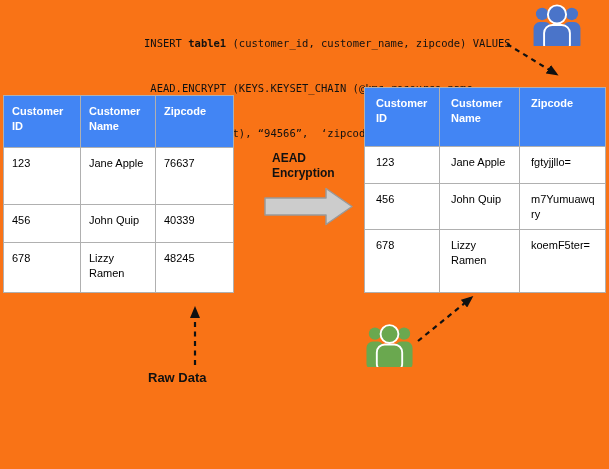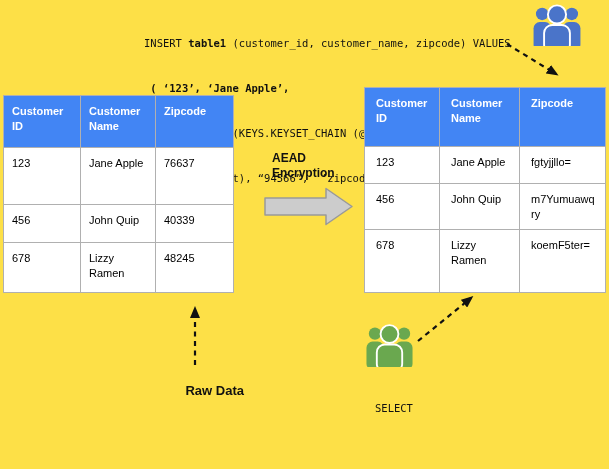--- a/index.html
+++ b/index.html
@@ -1,18 +1,18 @@
 <!DOCTYPE html>
 <html><head>
 <meta charset="utf-8">
 <style>
   html, body { margin:0; padding:0; background:#ffffff; }
   #canvas {
     position:relative; width:609px; height:469px; overflow:hidden;
-    background:#fde047; font-family:"Liberation Sans", sans-serif; color:#000;
+    background:#f97316; font-family:"Liberation Sans", sans-serif; color:#000;
   }
   .abs { position:absolute; }
 
   
   .code {
     position:absolute;
     font-family:"DejaVu Sans Mono", "Liberation Mono", monospace;
     font-size:10.5px; line-height:15px; white-space:pre; color:#111;
   }
   .code .b { font-weight:bold; }
@@ -43,41 +43,40 @@
   #right-table tr.r0  { height:37px; }
   #right-table tr.r1  { height:46px; }
   #right-table tr.r2  { height:63px; }
 
   
   .aead-label {
     left:272px; top:151px; width:76px;
     font-weight:bold; font-size:12px; line-height:15px; color:#111;
   }
   .rawdata-label {
-    left:148px; top:370px; width:96px; text-align:right;
-    font-weight:bold; font-size:13px; color:#111;margin-top:13px;
+    left:148px; top:370px; width:96px; text-align:left;
+    font-weight:bold; font-size:13px; color:#111;
   }
   svg { display:block; }
 </style>
 </head>
 <body>
 
 <div id="canvas">
 
   <svg width="0" height="0" class="abs" aria-hidden="true">
     <defs>
       <marker id="ah" markerWidth="12" markerHeight="10" refX="9" refY="5" orient="auto" markerUnits="userSpaceOnUse">
         <path d="M0,0 L12,5 L0,10 z" fill="#111"></path>
       </marker>
     </defs>
   </svg>
 
   <div class="code" style="left:144px; top:6px;">
     <div><span>INSERT </span><span class="b">table1</span><span> (customer_id, customer_name, zipcode) VALUES</span></div>
-    <div class="b"> ( ‘123’, ‘Jane Apple’,</div>
     <div> AEAD.ENCRYPT (KEYS.KEYSET_CHAIN (@kms_resource_name,</div>
     <div>@wrapped_keyset), “94566”,  ‘zipcode_ad’) as zipcode));</div>
   </div>
 
   <svg class="abs" style="left:533px; top:2px;" width="48" height="44" viewBox="0 0 100 92">
     <g fill="#4a74c9">
       <circle cx="19" cy="25" r="13"></circle>
       <rect x="1" y="42" width="37" height="60" rx="13"></rect>
       <circle cx="81" cy="25" r="13"></circle>
       <rect x="62" y="42" width="37" height="60" rx="13"></rect>
@@ -169,20 +168,19 @@
       <circle cx="50" cy="26" r="19" stroke="#ffffff" stroke-width="4"></circle>
       <rect x="23" y="48" width="54" height="58" rx="17" stroke="#ffffff" stroke-width="4"></rect>
     </g>
   </svg>
 
   <svg class="abs" style="left:410px; top:290px;" width="70" height="58" viewBox="0 0 70 58">
     <line x1="8" y1="51" x2="61" y2="8" stroke="#111" stroke-width="2.2" stroke-dasharray="5 4.5" marker-end="url(#ah)"></line>
   </svg>
 
   <div class="code" style="left:375px; top:371px;">
-    <div>SELECT</div>
     
     
     
     
   </div>
 
 </div>
 
 </body></html>

